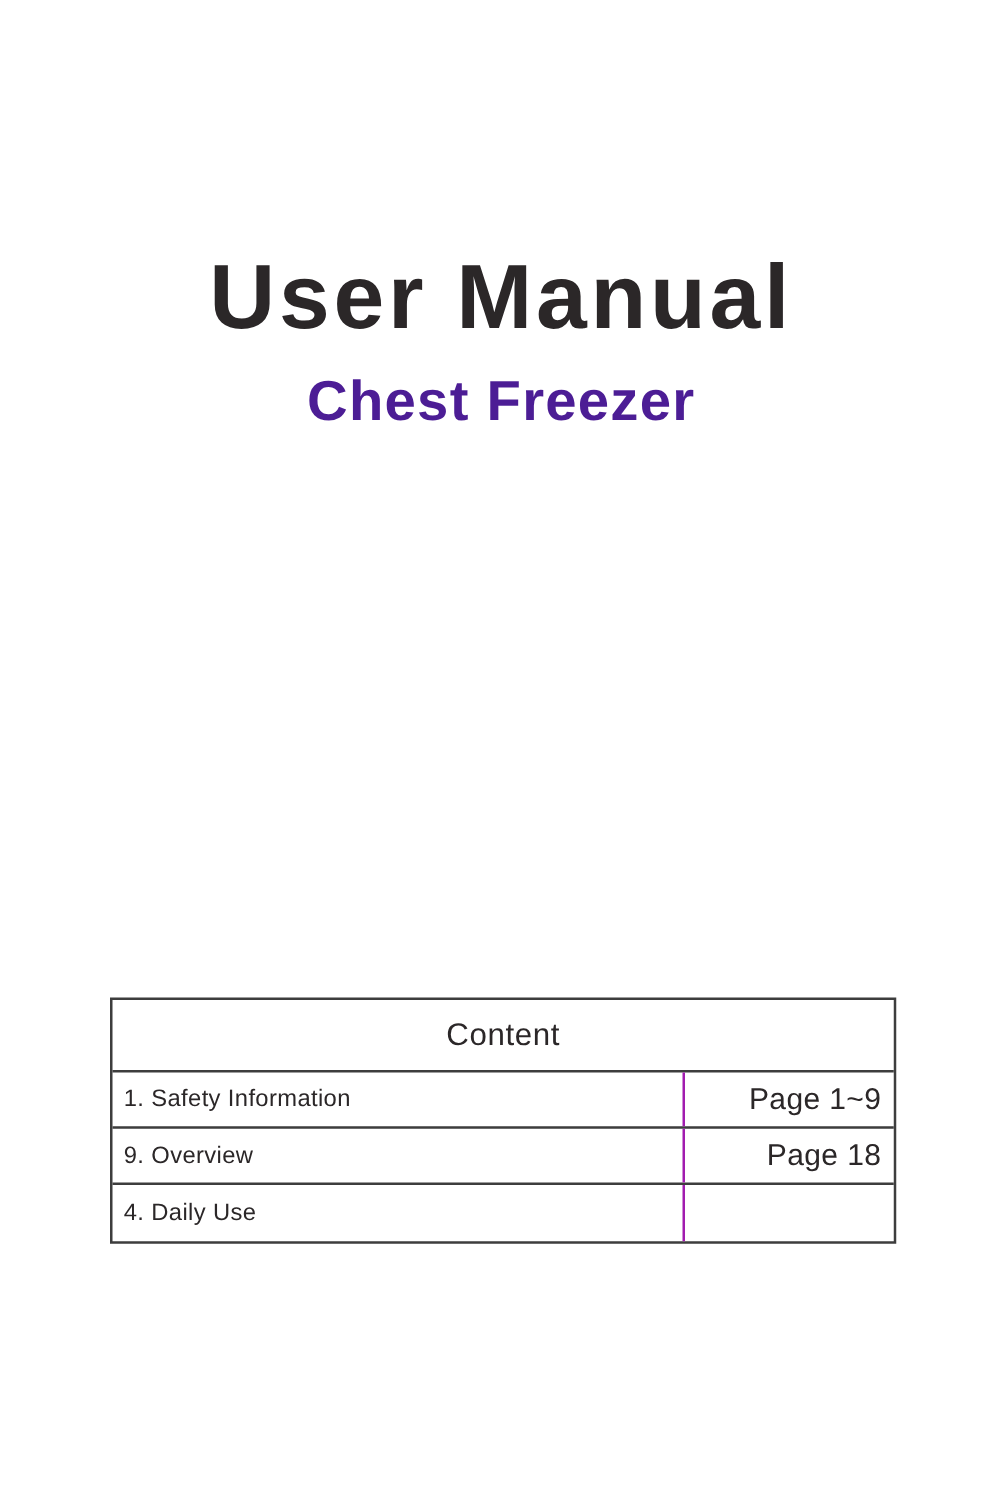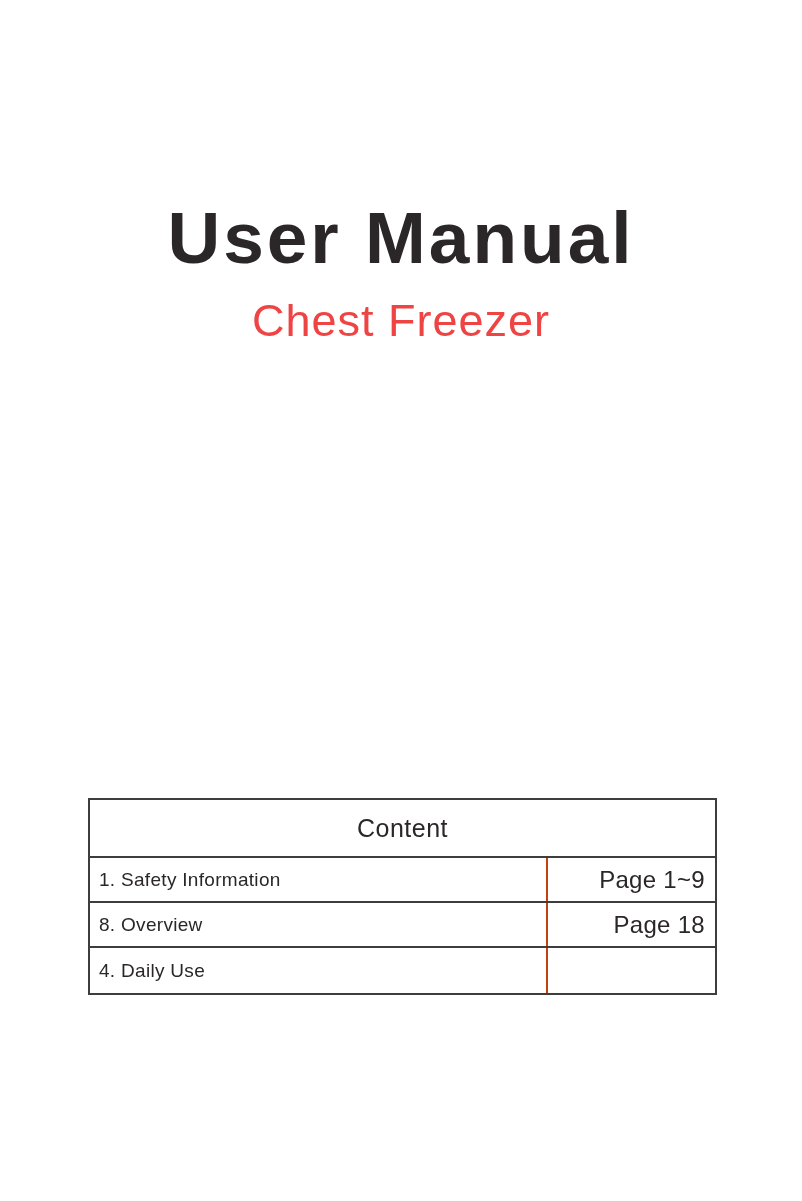--- a/index.html
+++ b/index.html
@@ -33,23 +33,23 @@
     white-space: nowrap;
   }
 
   .doc-subtitle {
     position: absolute;
     top: 295px;
     left: 0;
     width: 100%;
     text-align: center;
     font-size: 45px;
-    font-weight: normal;
+    font-weight: bold;
     letter-spacing: 1px;
-    color: #ef4444;
+    color: #4c1d95;
     white-space: nowrap;
   }
 
   .toc {
     position: absolute;
     left: 88px;
     top: 798px;
     width: 629px;
     border: 2px solid #3d3d3d;
     background: #ffffff;
@@ -72,21 +72,21 @@
     border-bottom: 2px solid #3d3d3d;
   }
 
   .toc-row:last-child {
     height: 45px;
     border-bottom: none;
   }
 
   .toc-cell-label {
     flex: 0 0 458px;
-    border-right: 2px solid #c2410c;
+    border-right: 2px solid #a21caf;
     display: flex;
     align-items: center;
     padding-left: 9px;
     font-size: 19px;
     letter-spacing: 0.3px;
   }
 
   .toc-cell-page {
     flex: 1 1 auto;
     display: flex;
@@ -109,21 +109,21 @@
   <div class="toc">
 
     <div class="toc-header">Content</div>
 
     <div class="toc-row">
       <div class="toc-cell-label">1. Safety Information</div>
       <div class="toc-cell-page">Page 1~9</div>
     </div>
 
     <div class="toc-row">
-      <div class="toc-cell-label">8. Overview</div>
+      <div class="toc-cell-label">9. Overview</div>
       <div class="toc-cell-page">Page 18</div>
     </div>
 
 
     <div class="toc-row">
       <div class="toc-cell-label">4. Daily Use</div>
     </div>
 
   </div>
 

